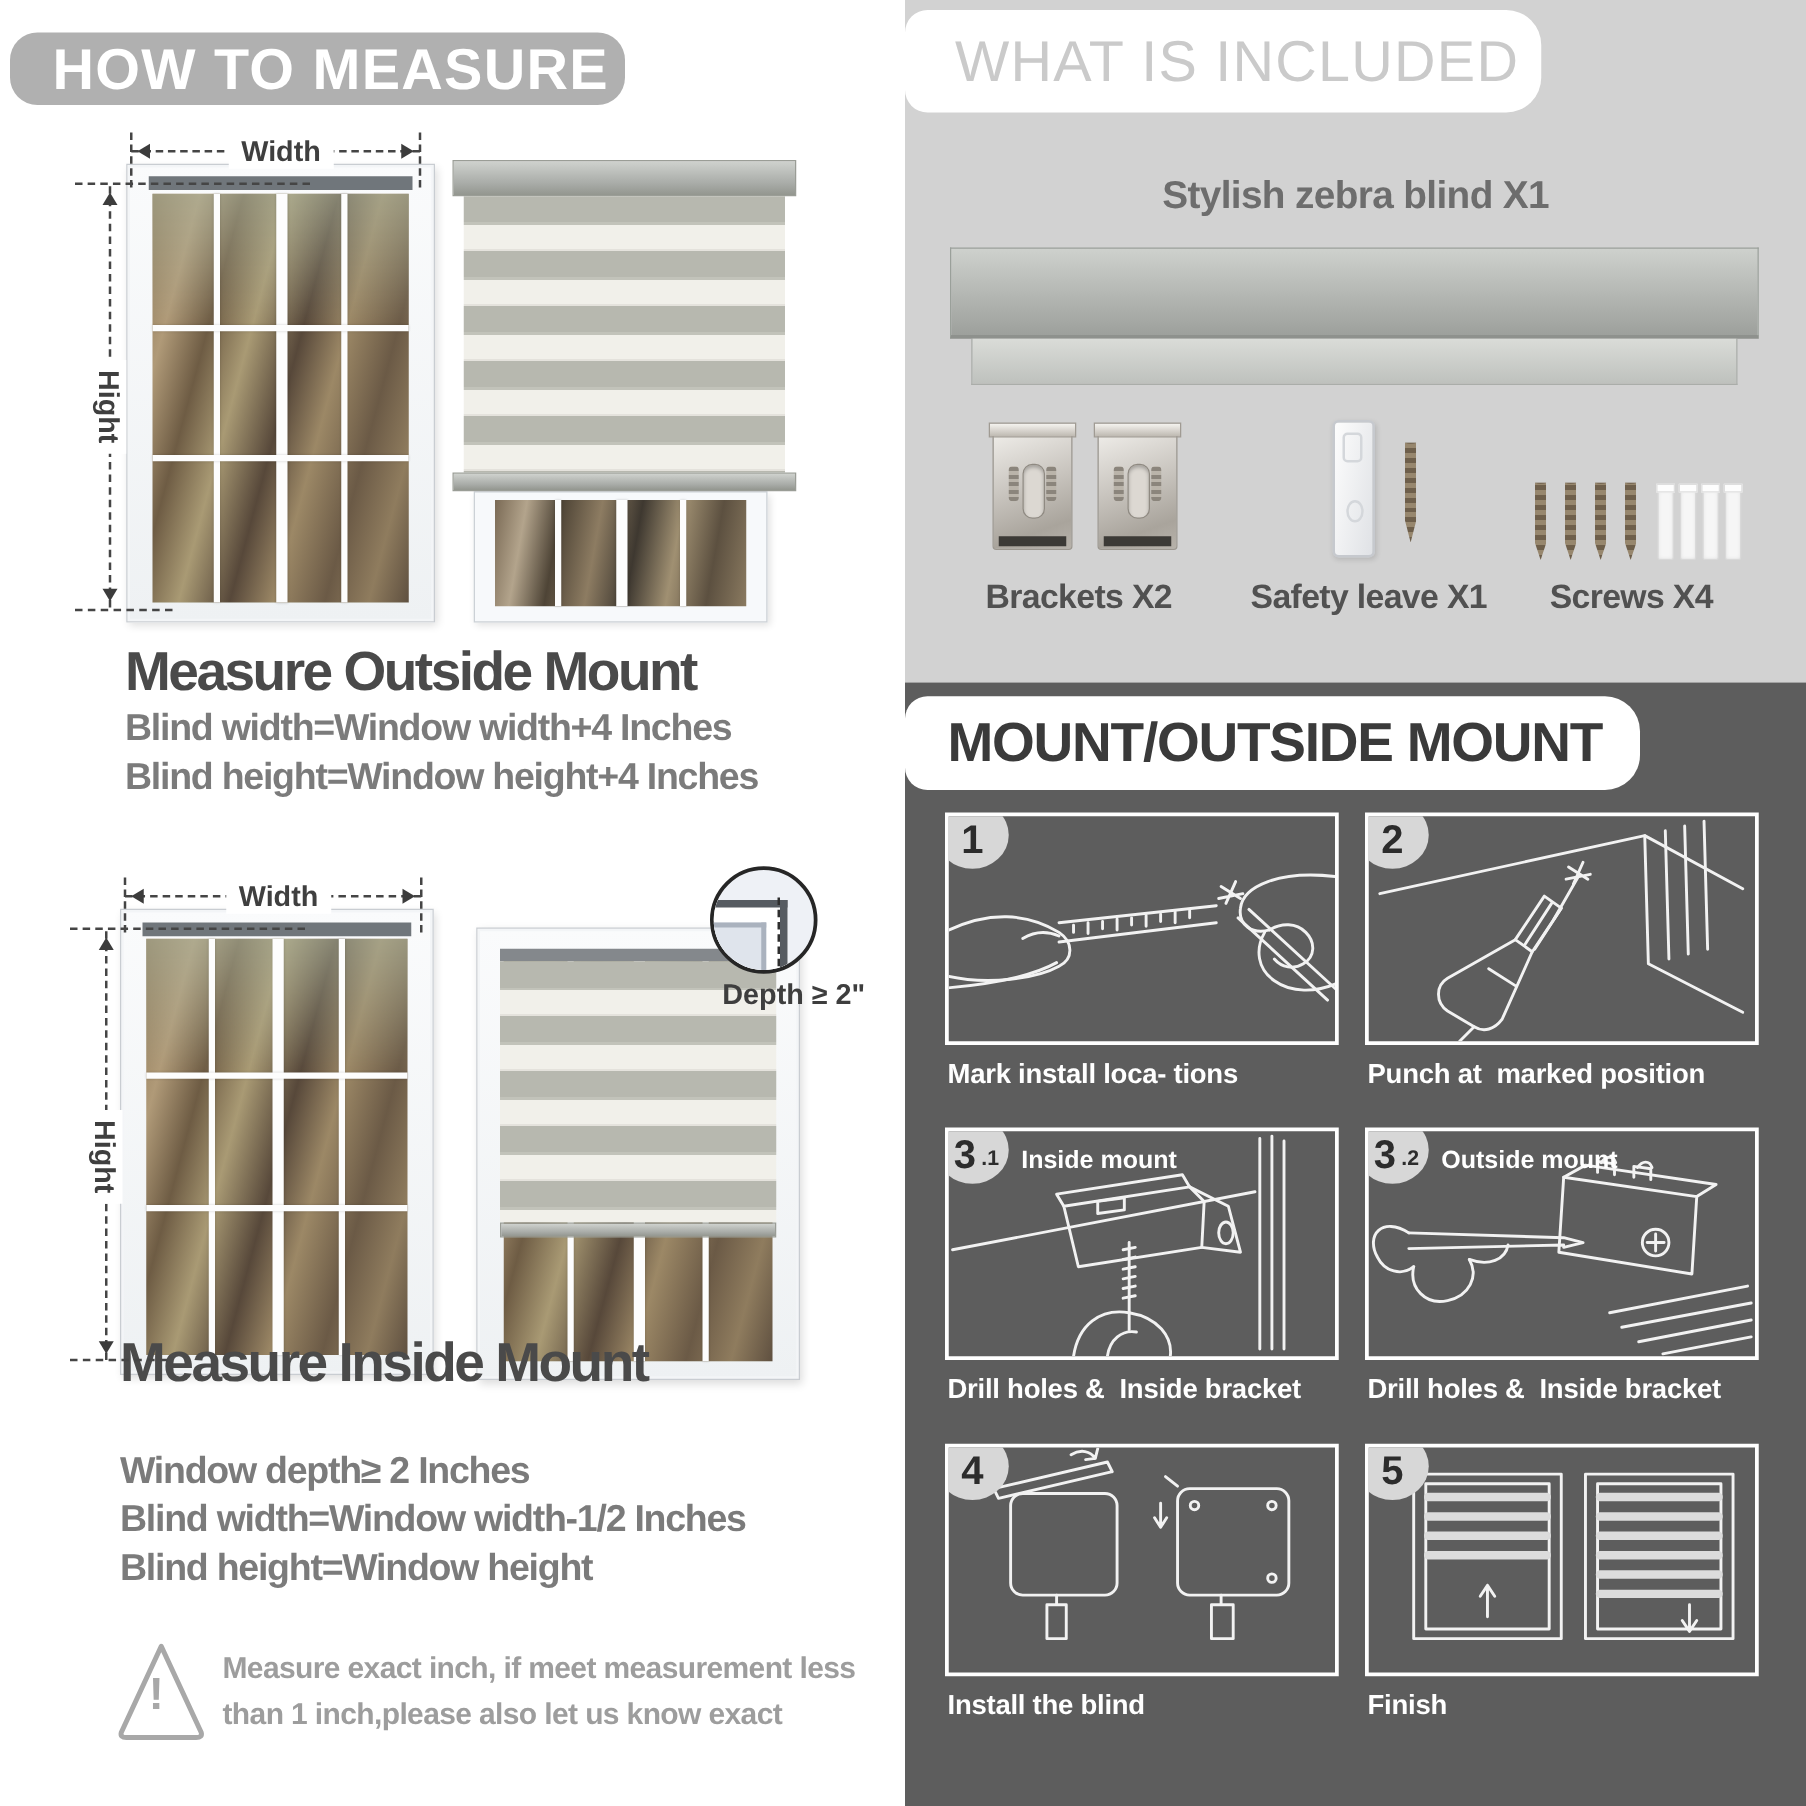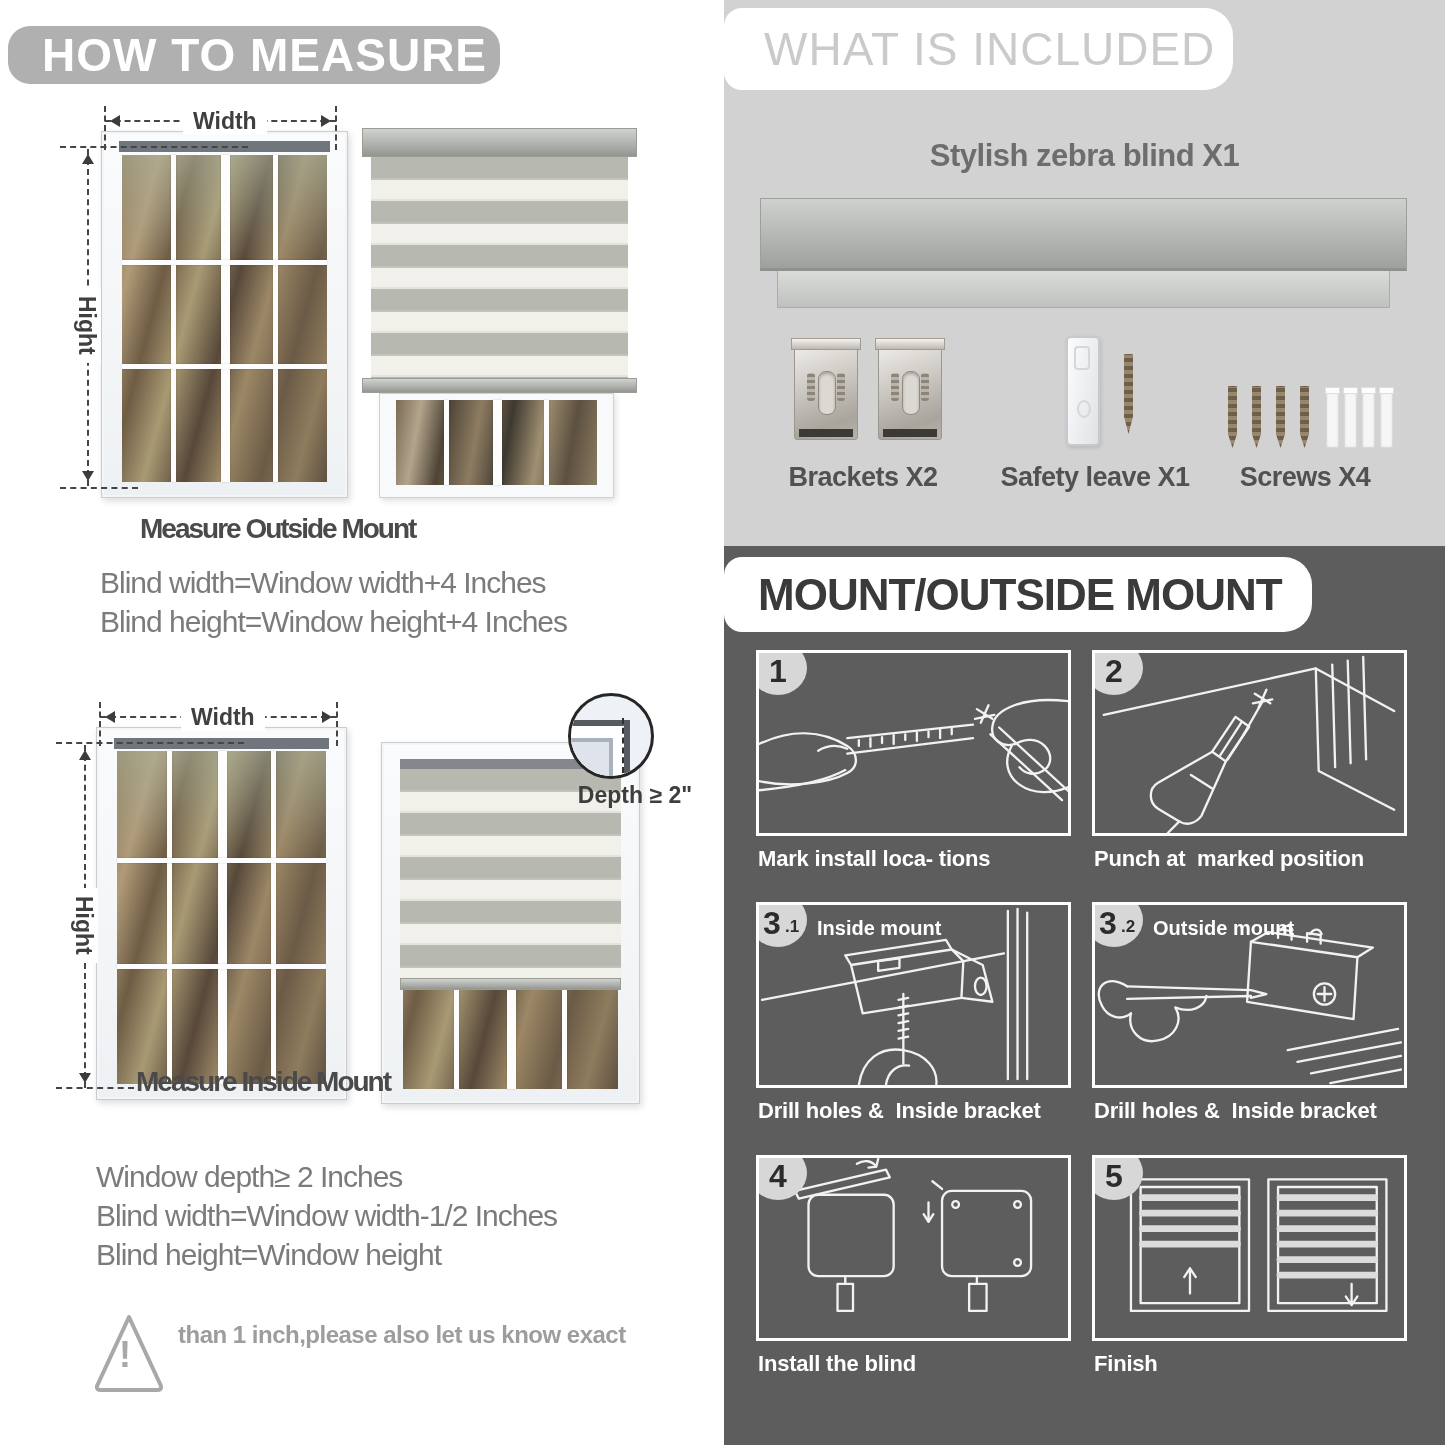--- a/index.html
+++ b/index.html
@@ -4,22 +4,22 @@
 <style>
   html,body{margin:0;padding:0;background:#fff;}
   #root{position:relative;width:1445px;height:1445px;background:#fff;overflow:hidden;
         font-family:"Liberation Sans", sans-serif;}
   .abs{position:absolute;}
 
   
   .howto-banner{left:8px;top:26px;width:492px;height:58px;background:var(--banner-gray,#b0b0b0);
     border-radius:22px;color:#fff;font-weight:bold;font-size:46px;line-height:58px;
     padding-left:34px;letter-spacing:1px;box-sizing:border-box;}
-  .sec-heading{font-weight:bold;font-size:28px;color:var(--heading,#4a4a4a);letter-spacing:-2px;margin-left:40px;}
-  .sec-line{font-weight:normal;font-size:30px;color:var(--body,#7b7b7b);letter-spacing:-1px;}
+  .sec-heading{font-weight:bold;font-size:44px;color:var(--heading,#4a4a4a);letter-spacing:-2px;}
+  .sec-line{font-weight:bold;font-size:30px;color:var(--body,#7b7b7b);letter-spacing:-1px;}
 
   
   .photo-win{background:linear-gradient(#fafbfc,#eef1f3);border:1px solid #c9cdd2;
     box-shadow:2px 3px 7px rgba(0,0,0,.14), inset 0 0 0 2px #f3f5f7;}
   .pw-recess{position:absolute;left:7%;right:7%;top:2.6%;height:3%;background:#70767b;}
   .pw-glass{position:absolute;left:8%;right:8%;top:6.2%;bottom:4%;
     background:
       linear-gradient(180deg, rgba(173,182,160,.55), rgba(173,182,160,0) 32%),
       linear-gradient(105deg,#8a7454 0%,#b09a78 13%,#6e5c44 25%,#a99a74 37%,#57483a 51%,
                       #9c8866 63%,#6b5a46 77%,#8f7c5e 89%,#5f5040 100%);}
@@ -193,20 +193,21 @@
   <div class="abs sec-heading" style="left:96px;top:1066px">Measure Inside Mount</div>
   <div class="abs sec-line" style="left:96px;top:1160px">Window depth≥ 2 Inches</div>
   <div class="abs sec-line" style="left:96px;top:1199px">Blind width=Window width-1/2 Inches</div>
   <div class="abs sec-line" style="left:96px;top:1238px">Blind height=Window height</div>
 
   <svg class="abs" style="left:92px;top:1310px" width="74" height="86" viewBox="0 0 74 86">
     <path d="M37 7 L69 76 Q70 80 65 80 L9 80 Q4 80 5 76 Z" fill="none" stroke="#a8a8a8" stroke-width="4" stroke-linejoin="round"></path>
   </svg>
   <div class="abs warn-mark" style="left:119px;top:1334px">!</div>
   <div class="abs warn-text" style="left:178px;top:1316px">
+    <div>Measure exact inch, if meet measurement less</div>
     <div>than 1 inch,please also let us know exact</div>
   </div>
 
   <div class="abs light-sec"></div>
   <div class="abs included-banner"><span>WHAT IS INCLUDED</span></div>
   <div class="abs product-label">Stylish zebra blind X1</div>
   <div class="abs headrail-a"></div>
   <div class="abs headrail-b"></div>
 
   <div class="abs bracket" style="left:794px;top:344px">

